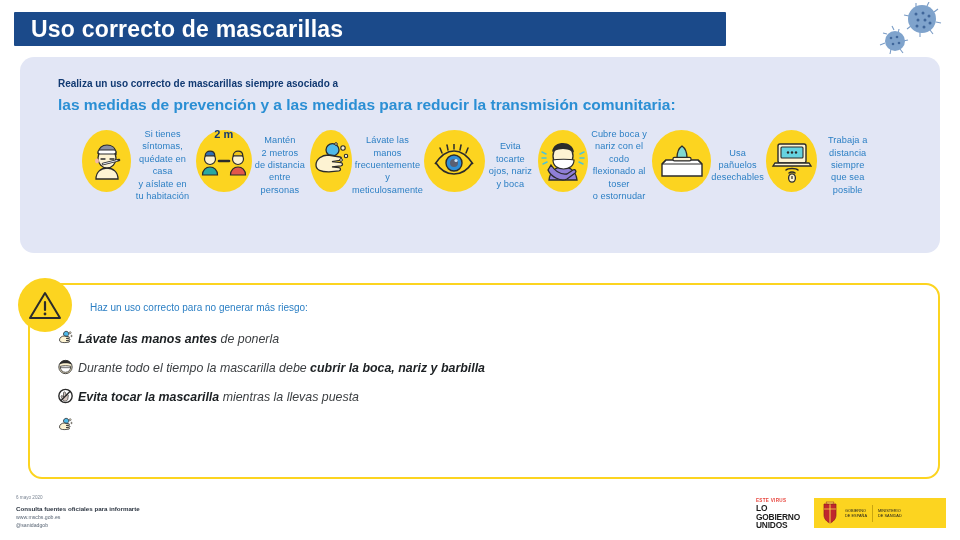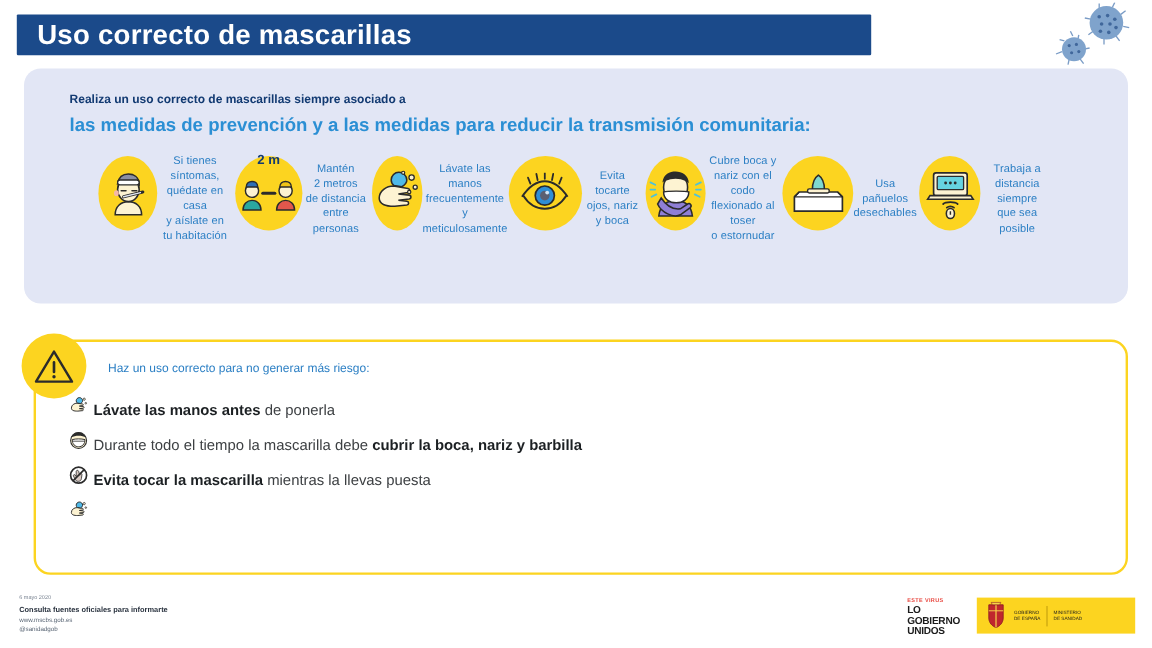--- a/index.html
+++ b/index.html
@@ -58,21 +58,21 @@
     box-sizing:border-box;
   }
   .warn-badge{
     position:absolute;left:18px;top:278px;width:54px;height:54px;border-radius:50%;
     background:#fcd420;display:flex;align-items:center;justify-content:center;z-index:5;
   }
   .warn-title{
     position:absolute;left:90px;top:302px;font-size:10px;font-weight:normal;color:#2b7fc4;
   }
   .bullets{position:absolute;left:52px;top:330px;width:880px;}
-  .bullet{display:flex;align-items:flex-end;margin-bottom:9px;}
+  .bullet{display:flex;align-items:flex-start;margin-bottom:9px;font-style:italic;}
   .b-ic{width:26px;min-width:26px;height:20px;display:flex;align-items:flex-start;justify-content:center;}
   .b-tx{font-size:12.4px;line-height:16.5px;color:#3d4043;padding-top:1px;}
   .b-tx b{color:#1c2023;font-weight:bold;}
 
   
   .foot{position:absolute;left:16px;top:494px;font-size:5.6px;color:#5a6675;line-height:8px;}
   .foot .date{font-size:4.6px;color:#7b8593;margin-bottom:3px;}
   .foot .strong{font-weight:bold;font-size:6.2px;color:#2b3440;}
   .foot .url{font-size:5.2px;color:#5a6675;}
   .logos{position:absolute;right:14px;top:498px;display:flex;gap:14px;}

